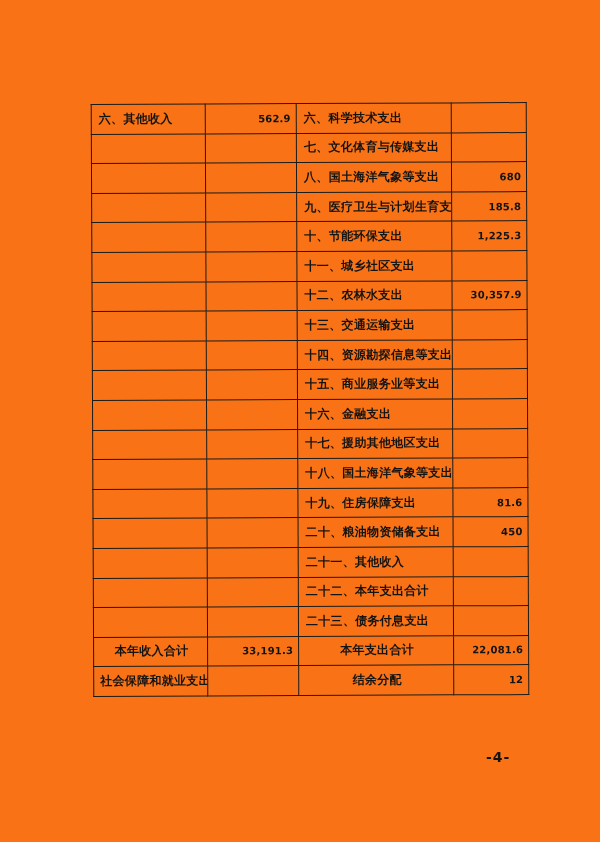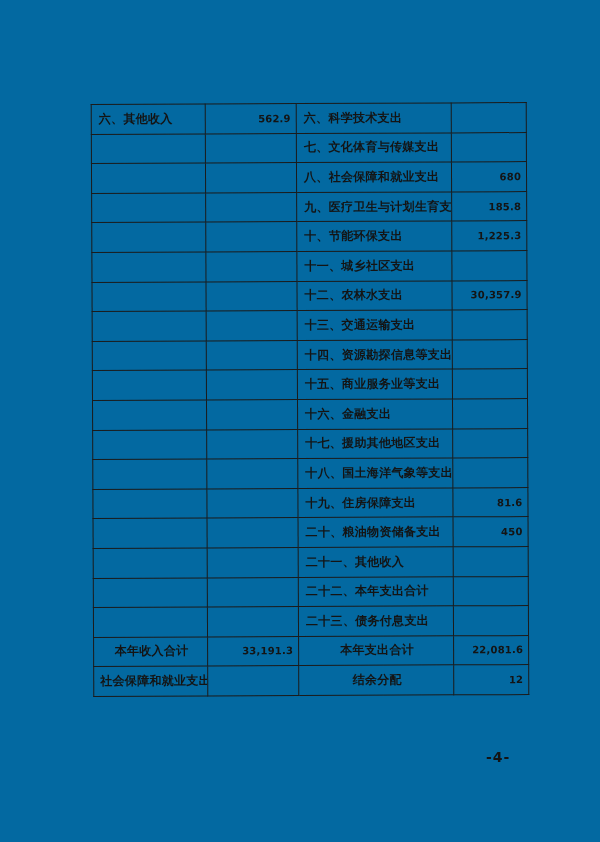--- a/index.html
+++ b/index.html
@@ -5,21 +5,21 @@
   * { margin: 0; padding: 0; box-sizing: border-box; }
   html, body {
     width: 600px; height: 842px;
     background: #ffffff;
     font-family: "DejaVu Sans", "Liberation Sans", sans-serif;
     color: #141414;
   }
   .page {
     position: relative;
     width: 600px; height: 842px;
-    background: #0369a1;
+    background: #f97316;
     overflow: hidden;
   }
   .budget-table {
     position: absolute;
     left: 92px; top: 103px;
     width: 435px;
     border-collapse: collapse;
     table-layout: fixed;
     transform: rotate(-0.25deg);
   }
@@ -75,21 +75,21 @@
         </tr>
         <tr class="table-row">
           <td class="item"></td>
           <td class="value"></td>
           <td class="item">七、文化体育与传媒支出</td>
           <td class="value"></td>
         </tr>
         <tr class="table-row">
           <td class="item"></td>
           <td class="value"></td>
-          <td class="item">八、社会保障和就业支出</td>
+          <td class="item">八、国土海洋气象等支出</td>
           <td class="value">680</td>
         </tr>
         <tr class="table-row">
           <td class="item"></td>
           <td class="value"></td>
           <td class="item">九、医疗卫生与计划生育支出</td>
           <td class="value">185.8</td>
         </tr>
         <tr class="table-row">
           <td class="item"></td>

